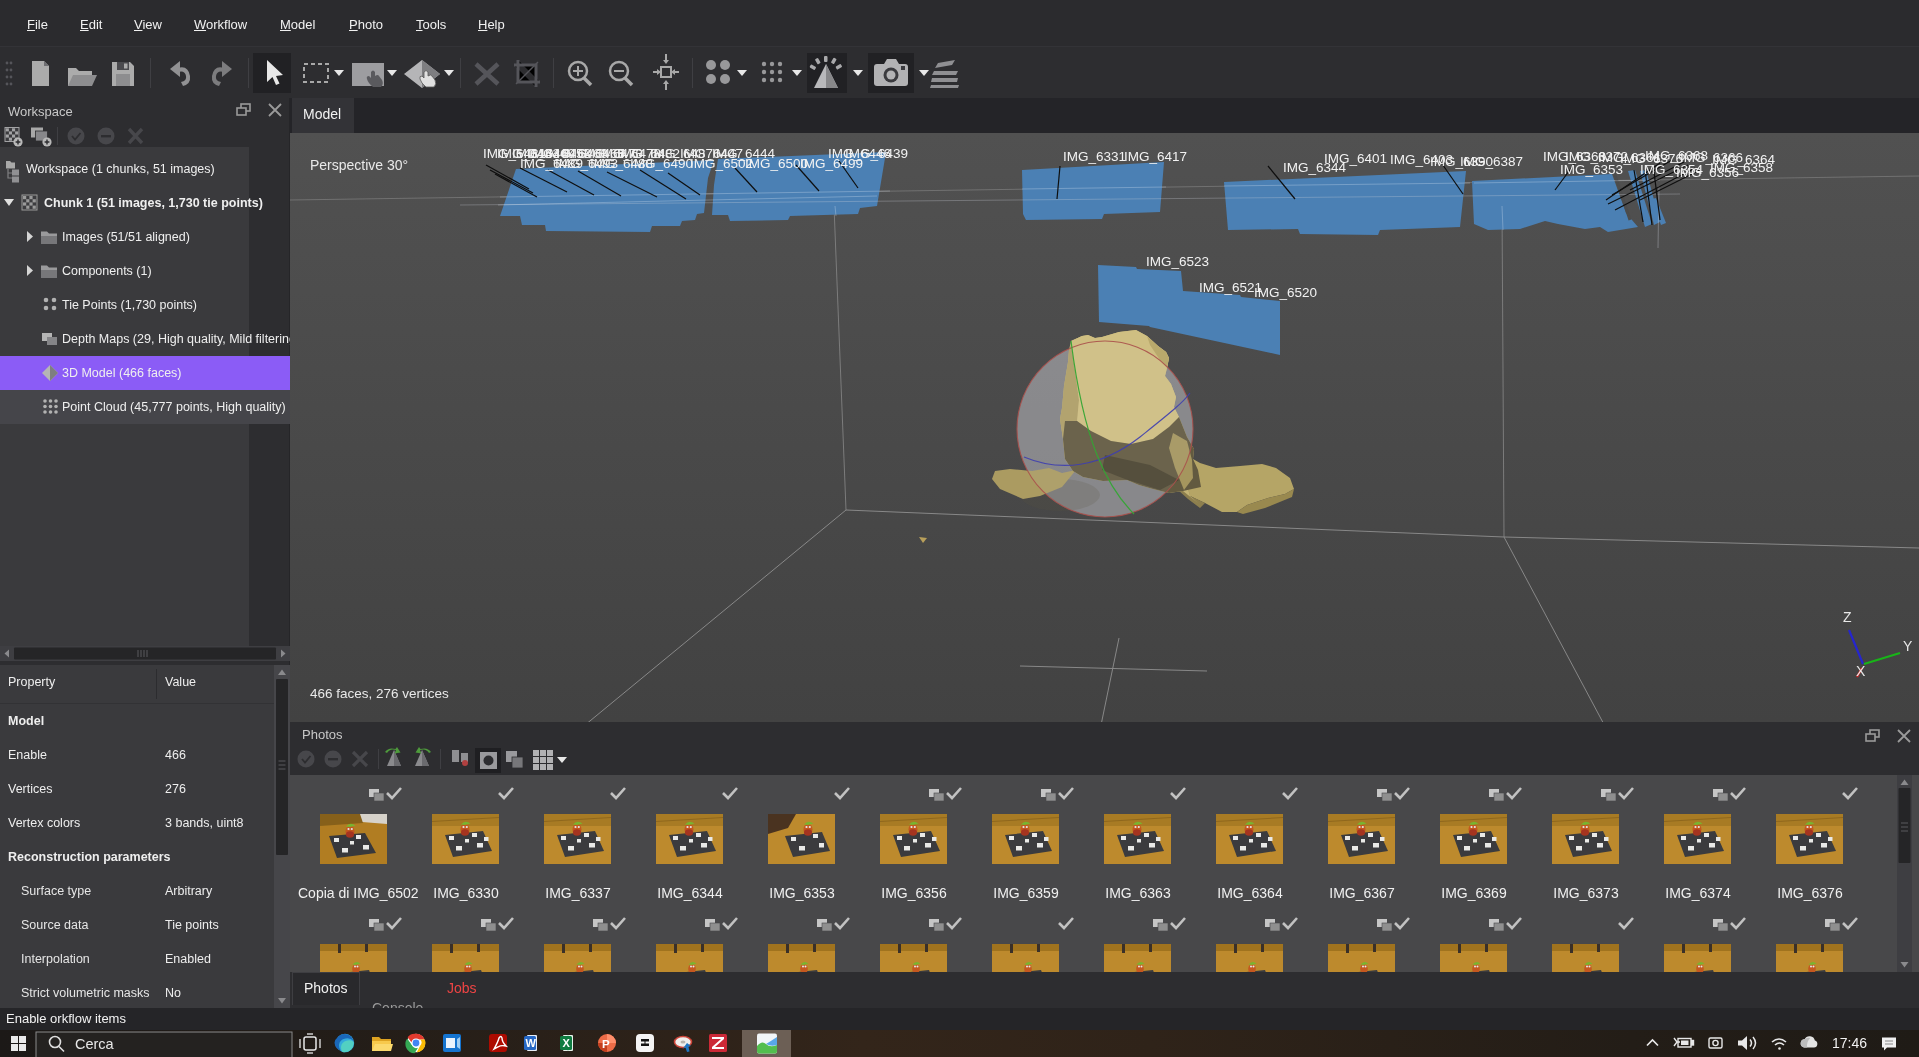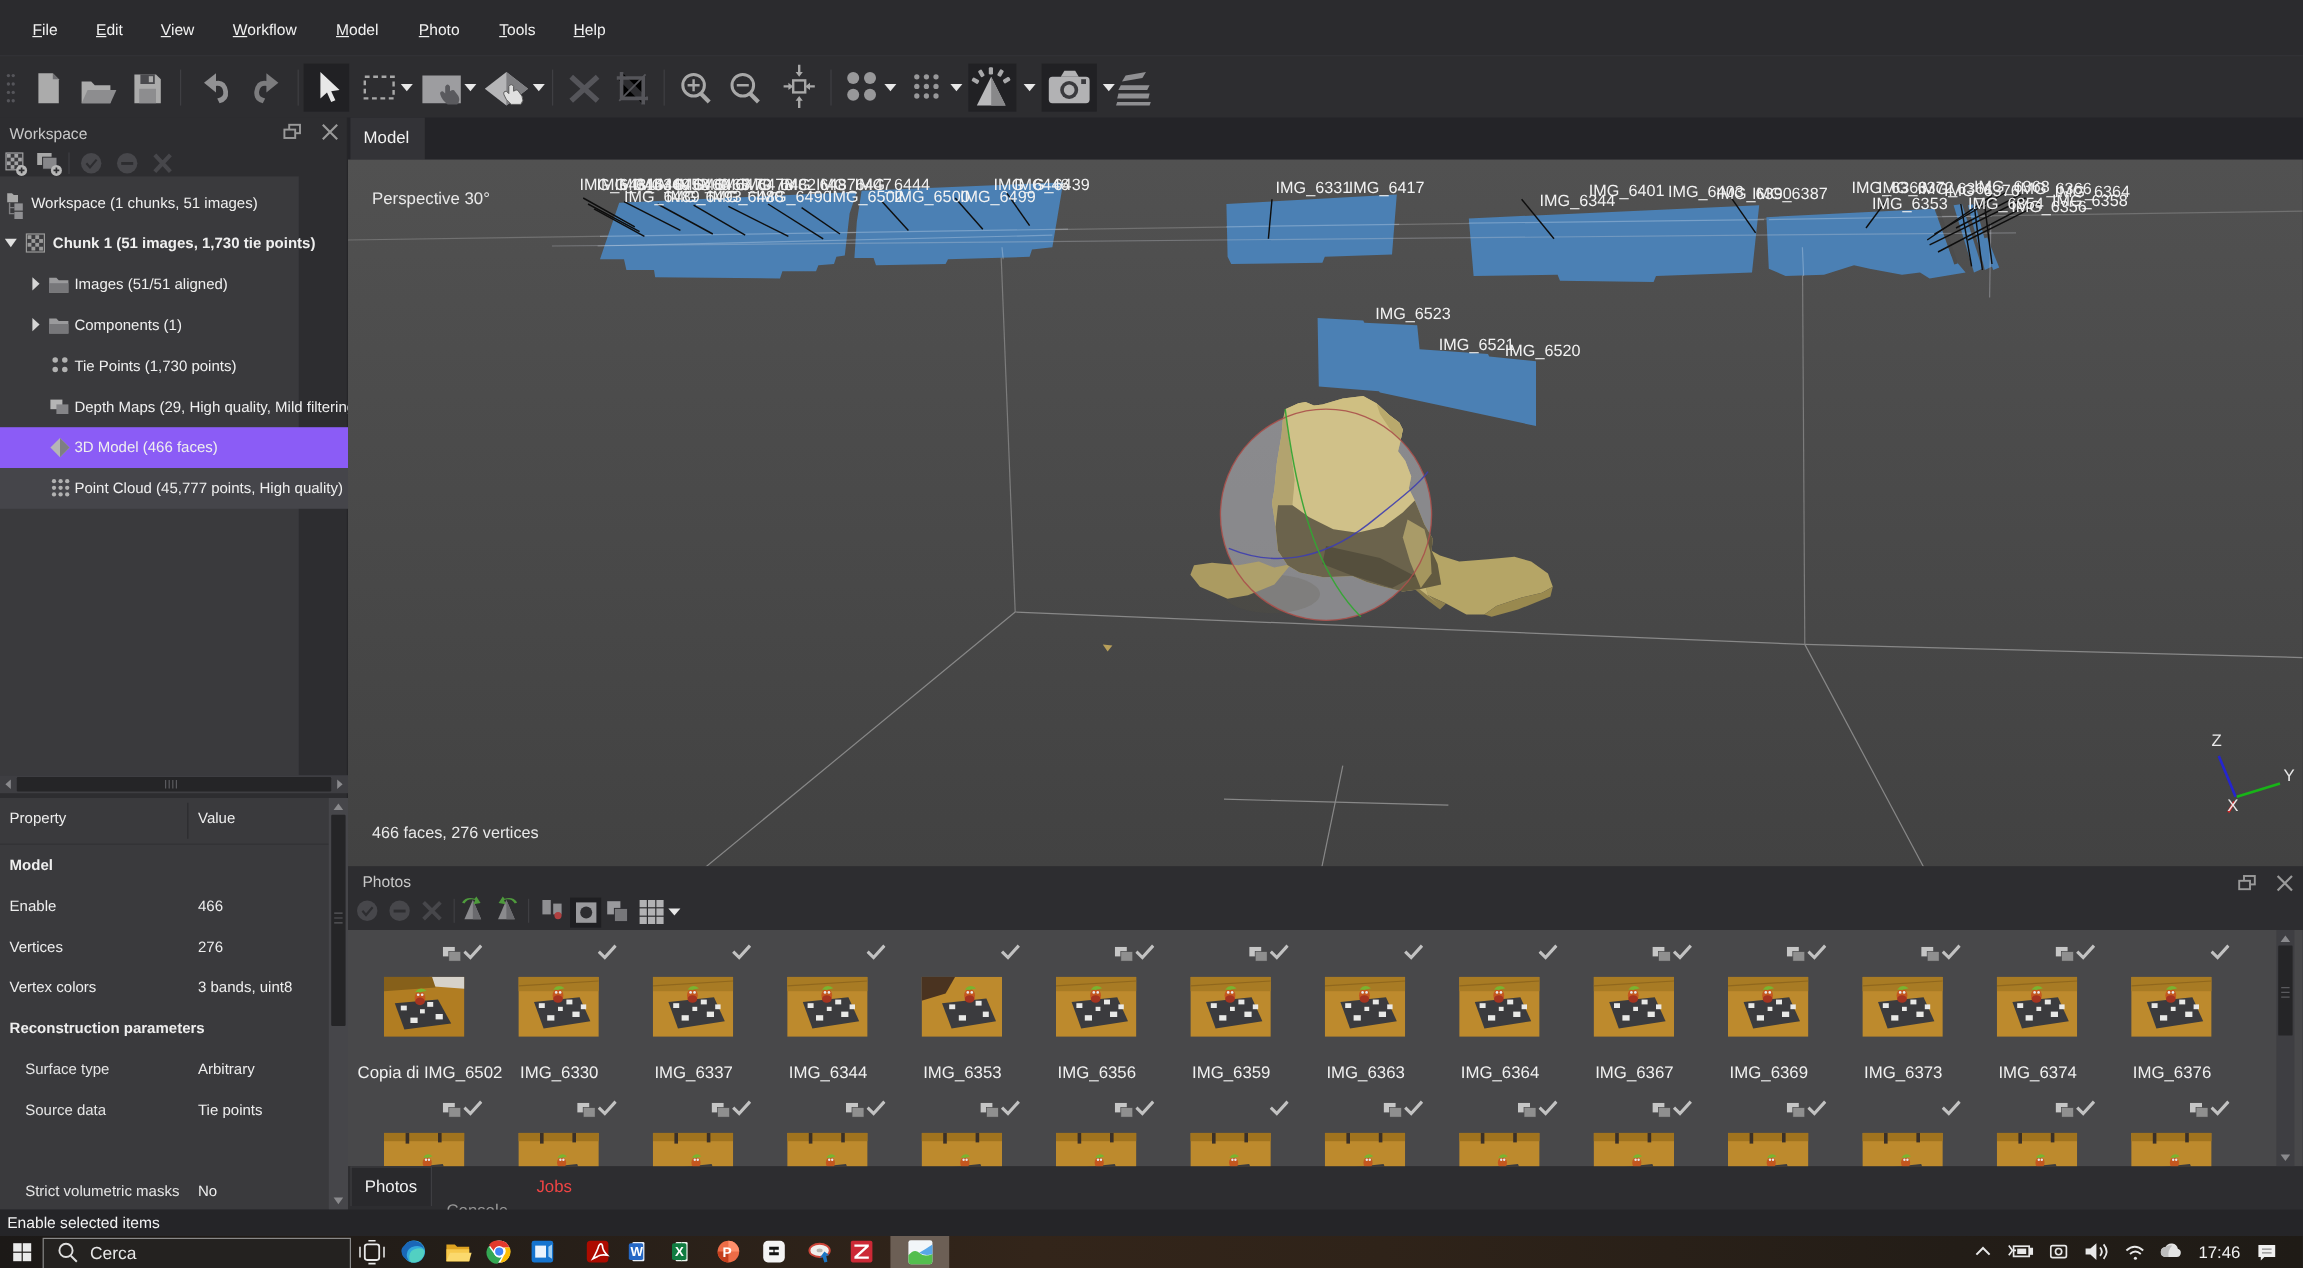--- a/index.html
+++ b/index.html
@@ -327,20 +327,24 @@
     <div class="prow" style="top:175px">
           <span class="k bold">Reconstruction parameters</span>
         </div>
     <div class="prow" style="top:209px">
           <span class="k2">Surface type</span>
           <span class="v">Arbitrary</span>
         </div>
     <div class="prow" style="top:243px">
           <span class="k2">Source data</span>
           <span class="v">Tie points</span>
+        </div>
+    <div class="prow" style="top:277px">
+          <span class="k2">Interpolation</span>
+          <span class="v">Enabled</span>
         </div>
     <div class="prow" style="top:311px">
           <span class="k2">Strict volumetric masks</span>
           <span class="v">No</span>
         </div>
     <div class="abs" style="left:156px;top:4px;width:1px;height:30px;background:#2c2c2f"></div>
     <div class="abs" style="left:0;top:38px;width:274px;height:1px;background:#323235"></div>
     <div class="abs" style="left:274px;top:0;width:16px;height:343px;background:#46464a">
       <svg class="abs" style="left:0;top:0" width="16" height="343" viewBox="0 0 16 343">
         <path d="M4 10 L12 10 L8 4.5 Z" fill="#8a8a8d"></path>
@@ -951,21 +955,21 @@
     </svg>
   </div>
 </div>
 <div id="btabs">
   <div class="abs" style="left:2px;top:0;width:68px;height:33px;background:#29292c;border:1px solid #3e3e42;border-bottom:none;"></div>
   <span class="bt" style="left:14px;top:8px;color:#f2f2f2;">Photos</span>
   <span class="bt" style="left:82px;top:8px;color:#9a9a9a;margin-top:20px;">Console</span>
   <span class="bt" style="left:157px;top:8px;color:#ef4444;">Jobs</span>
 </div>
 <div id="statusbar">
-      <span>Enable selected items</span>
+      <span>Enable orkflow items</span>
     </div>
 <div id="taskbar">
 <svg width="1919" height="27" viewBox="0 0 1919 27" font-family="Liberation Sans, sans-serif">
  <g fill="#eaeaea">
           <rect x="11" y="6" width="7" height="7"></rect>
           <rect x="19" y="6" width="7" height="7"></rect>
           <rect x="11" y="14" width="7" height="7"></rect>
           <rect x="19" y="14" width="7" height="7"></rect>
         </g>
  <rect x="36" y="2" width="256" height="26" fill="#242220" stroke="#898989" stroke-width="1"></rect>

